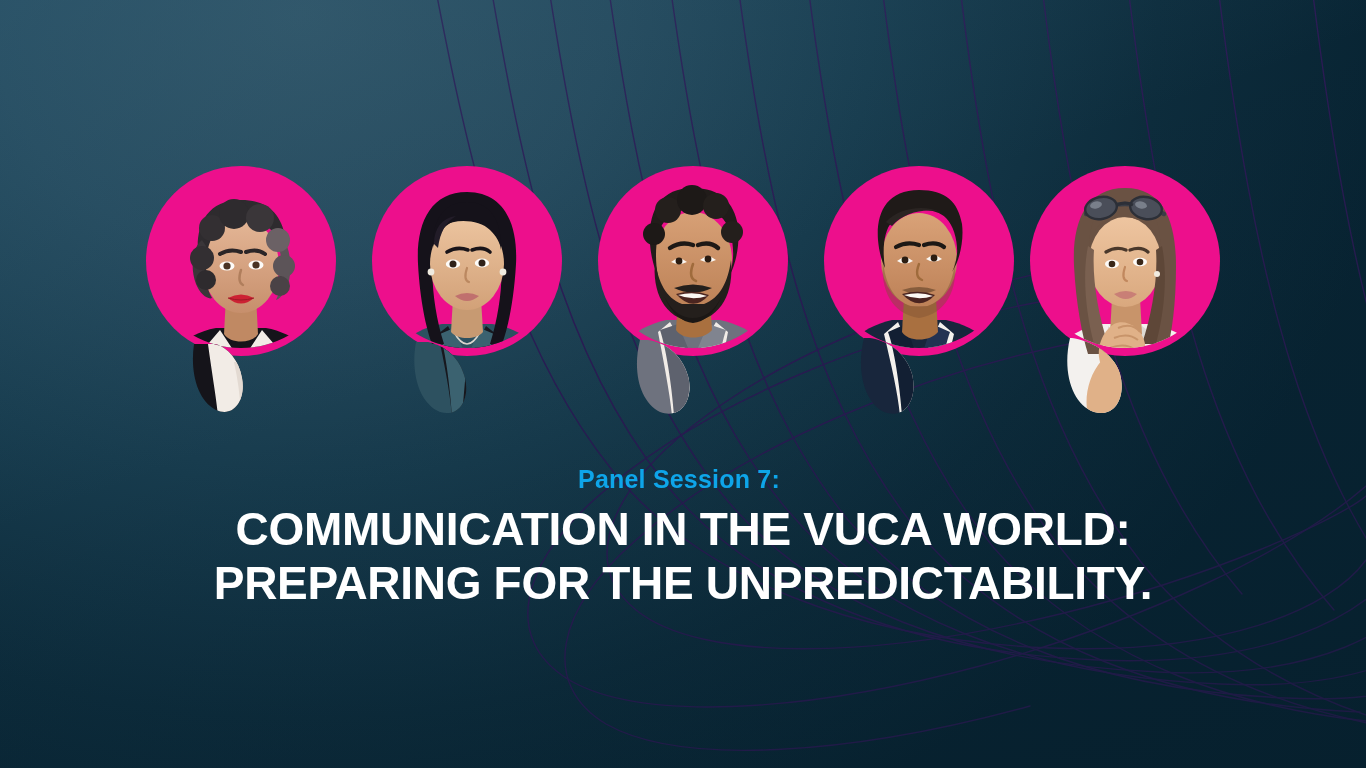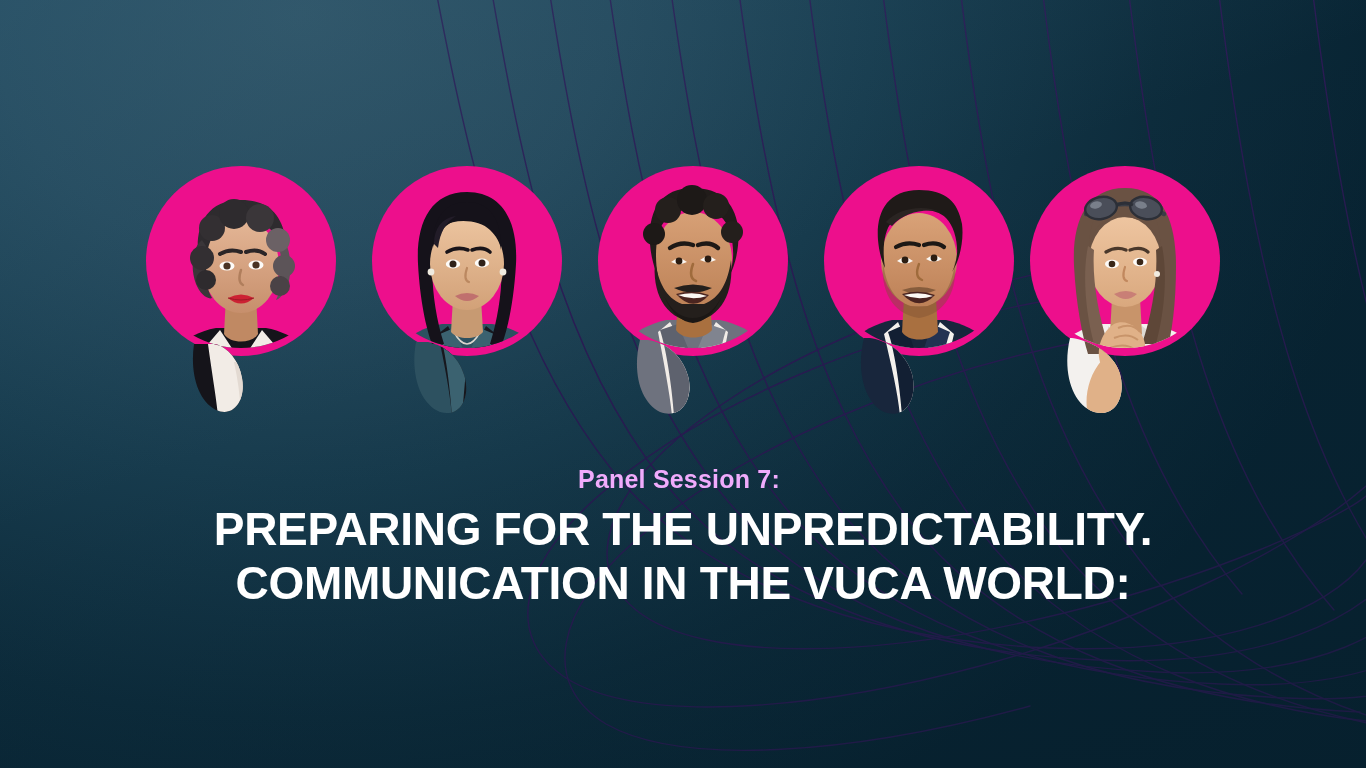--- a/index.html
+++ b/index.html
@@ -78,21 +78,21 @@
     left: 0;
     top: 462px;
     width: 1366px;
     text-align: center;
   }
   .eyebrow {
     font-family: "Liberation Sans", sans-serif;
     font-weight: bold;
     font-size: 25px;
     letter-spacing: 0.2px;
-    color: #f0abfc;
+    color: #0ea5e9;
     line-height: 34px;
     margin: 0 8px 6px 0;
   }
   .headline {
     font-family: "Liberation Sans", sans-serif;
     font-weight: bold;
     font-size: 46px;
     letter-spacing: -0.3px;
     color: #ffffff;
     line-height: 54px;
@@ -400,17 +400,17 @@
 
           <path d="M76,212 C62,228 58,250 62,268 L112,268 C108,246 108,230 116,216 Z" fill="#e0b188"></path>
         </g>
       </svg>
     </div>
 
   </div>
 
   <div class="text-block">
     <div class="eyebrow">Panel Session 7:</div>
+    <div class="headline">COMMUNICATION IN THE VUCA WORLD:</div>
     <div class="headline">PREPARING FOR THE UNPREDICTABILITY.</div>
-    <div class="headline">COMMUNICATION IN THE VUCA WORLD:</div>
   </div>
 
 </div>
 
 </body></html>

